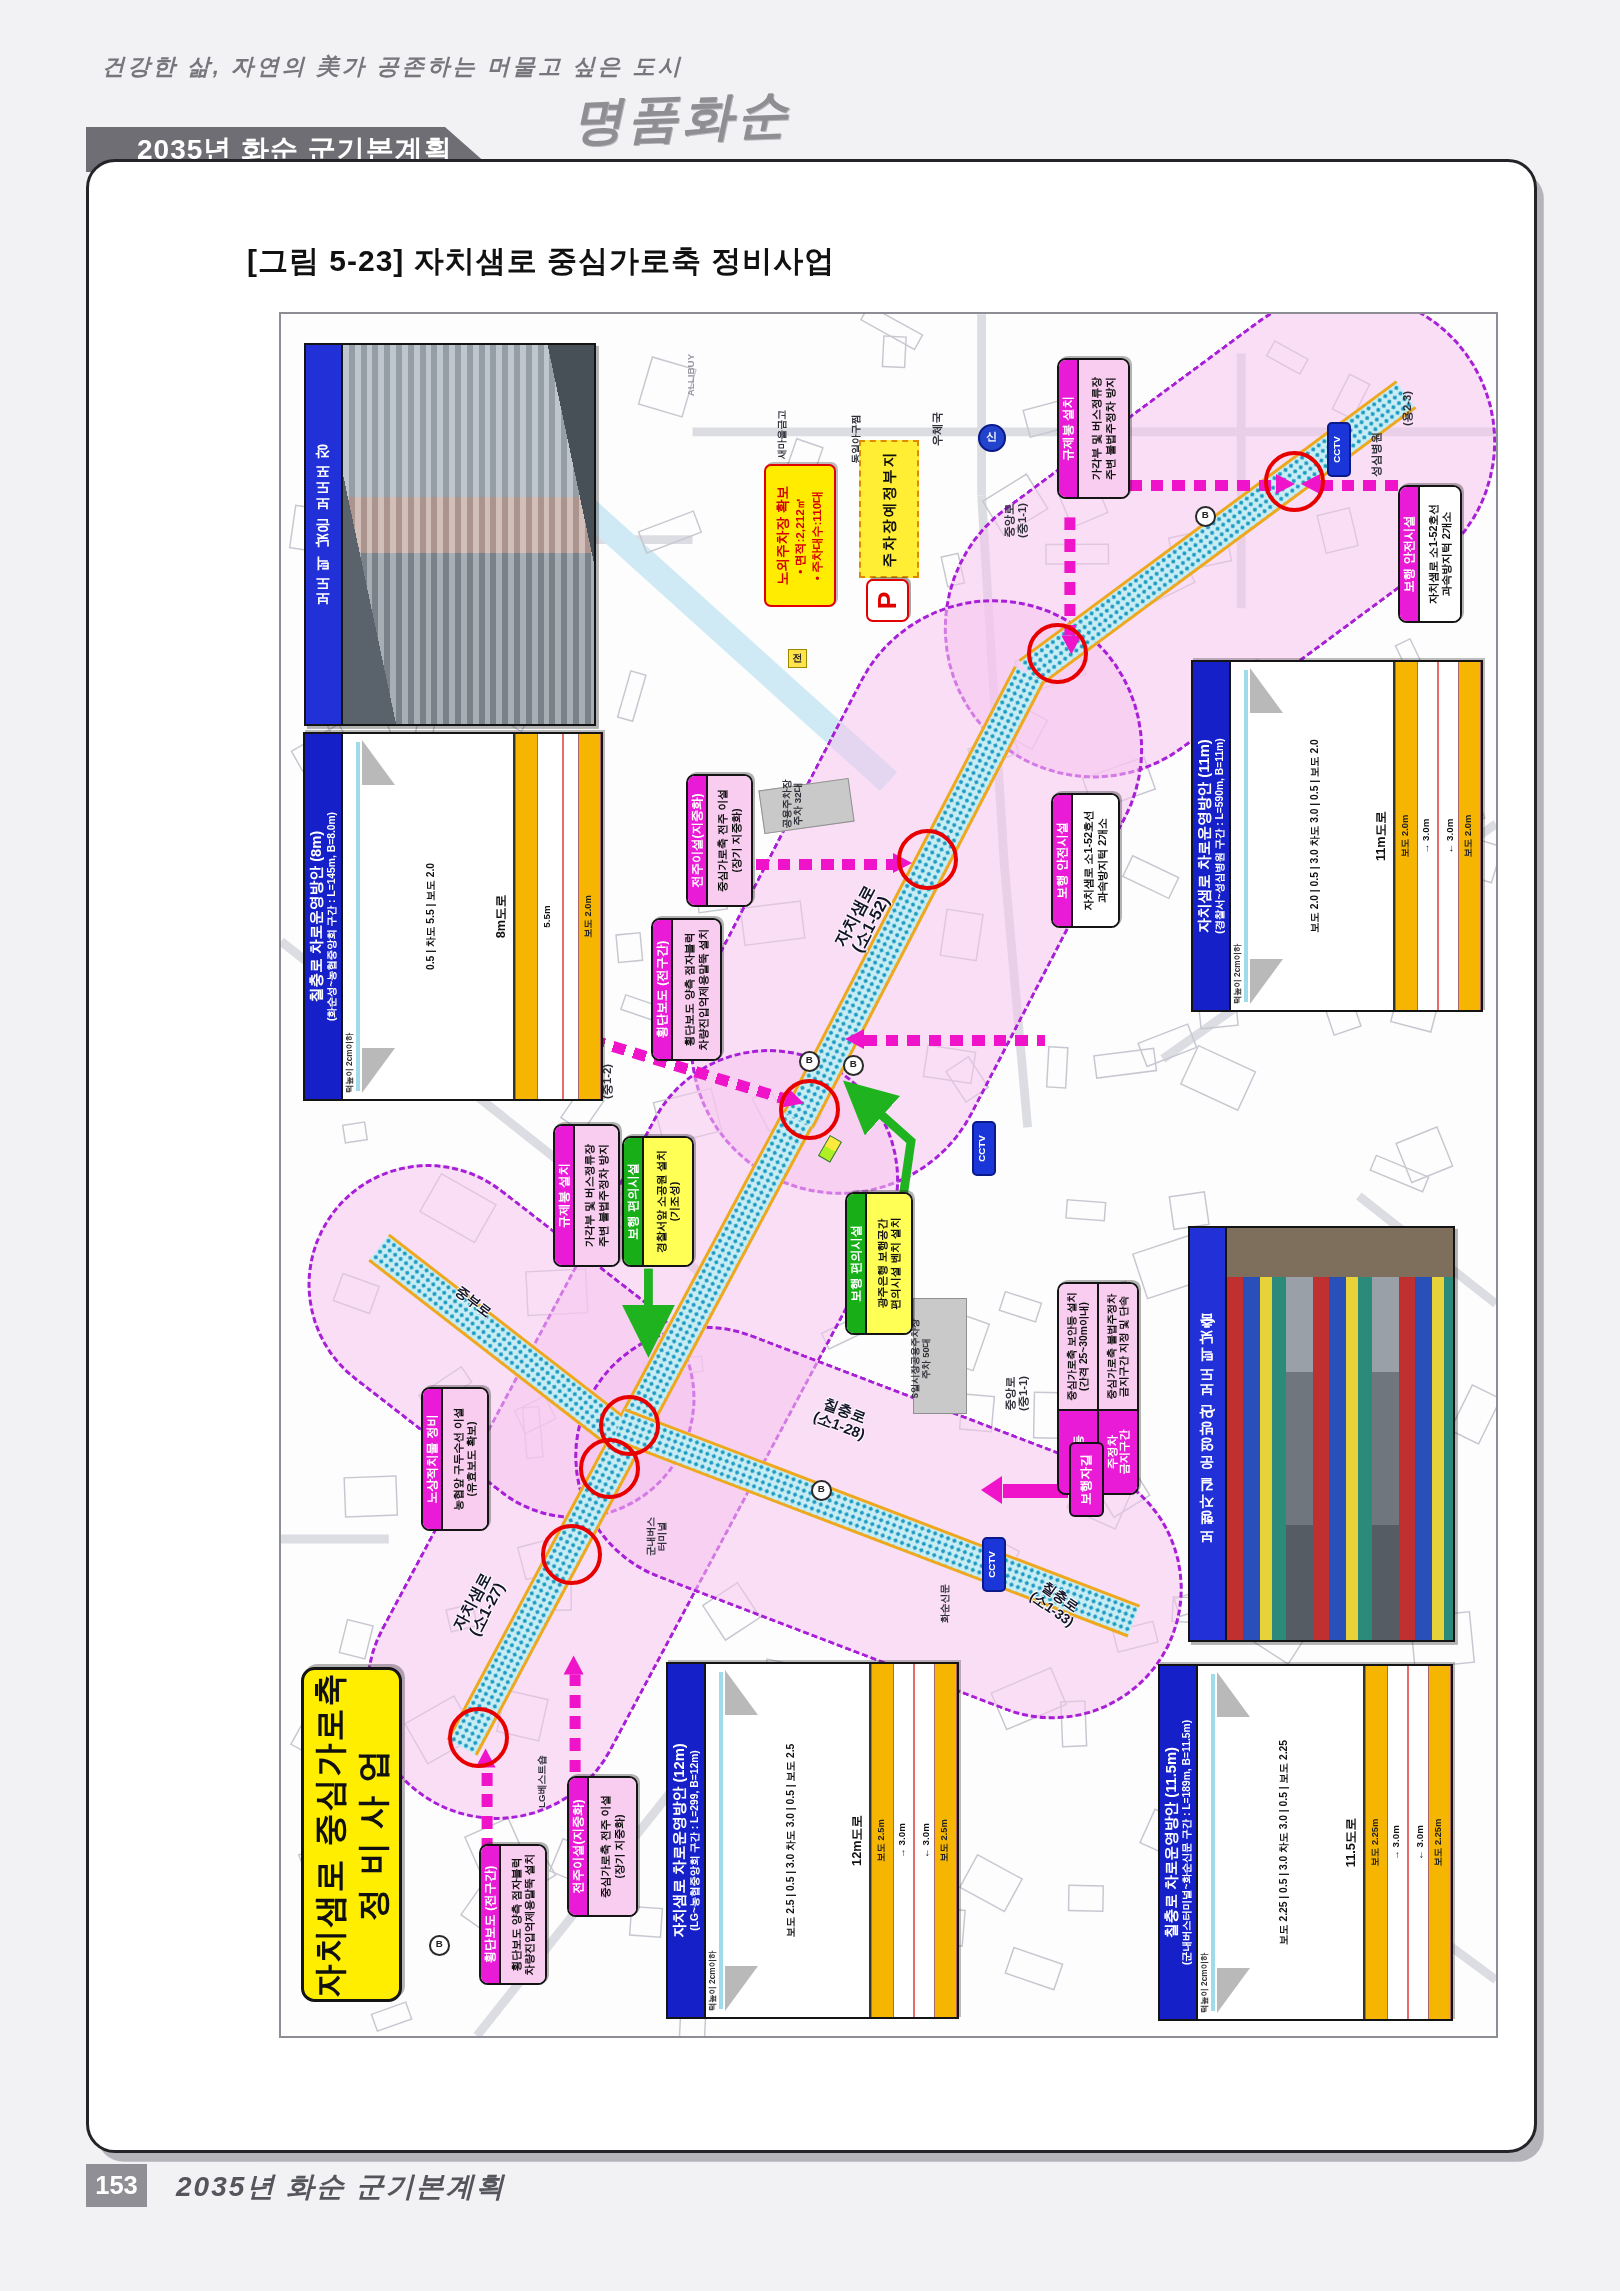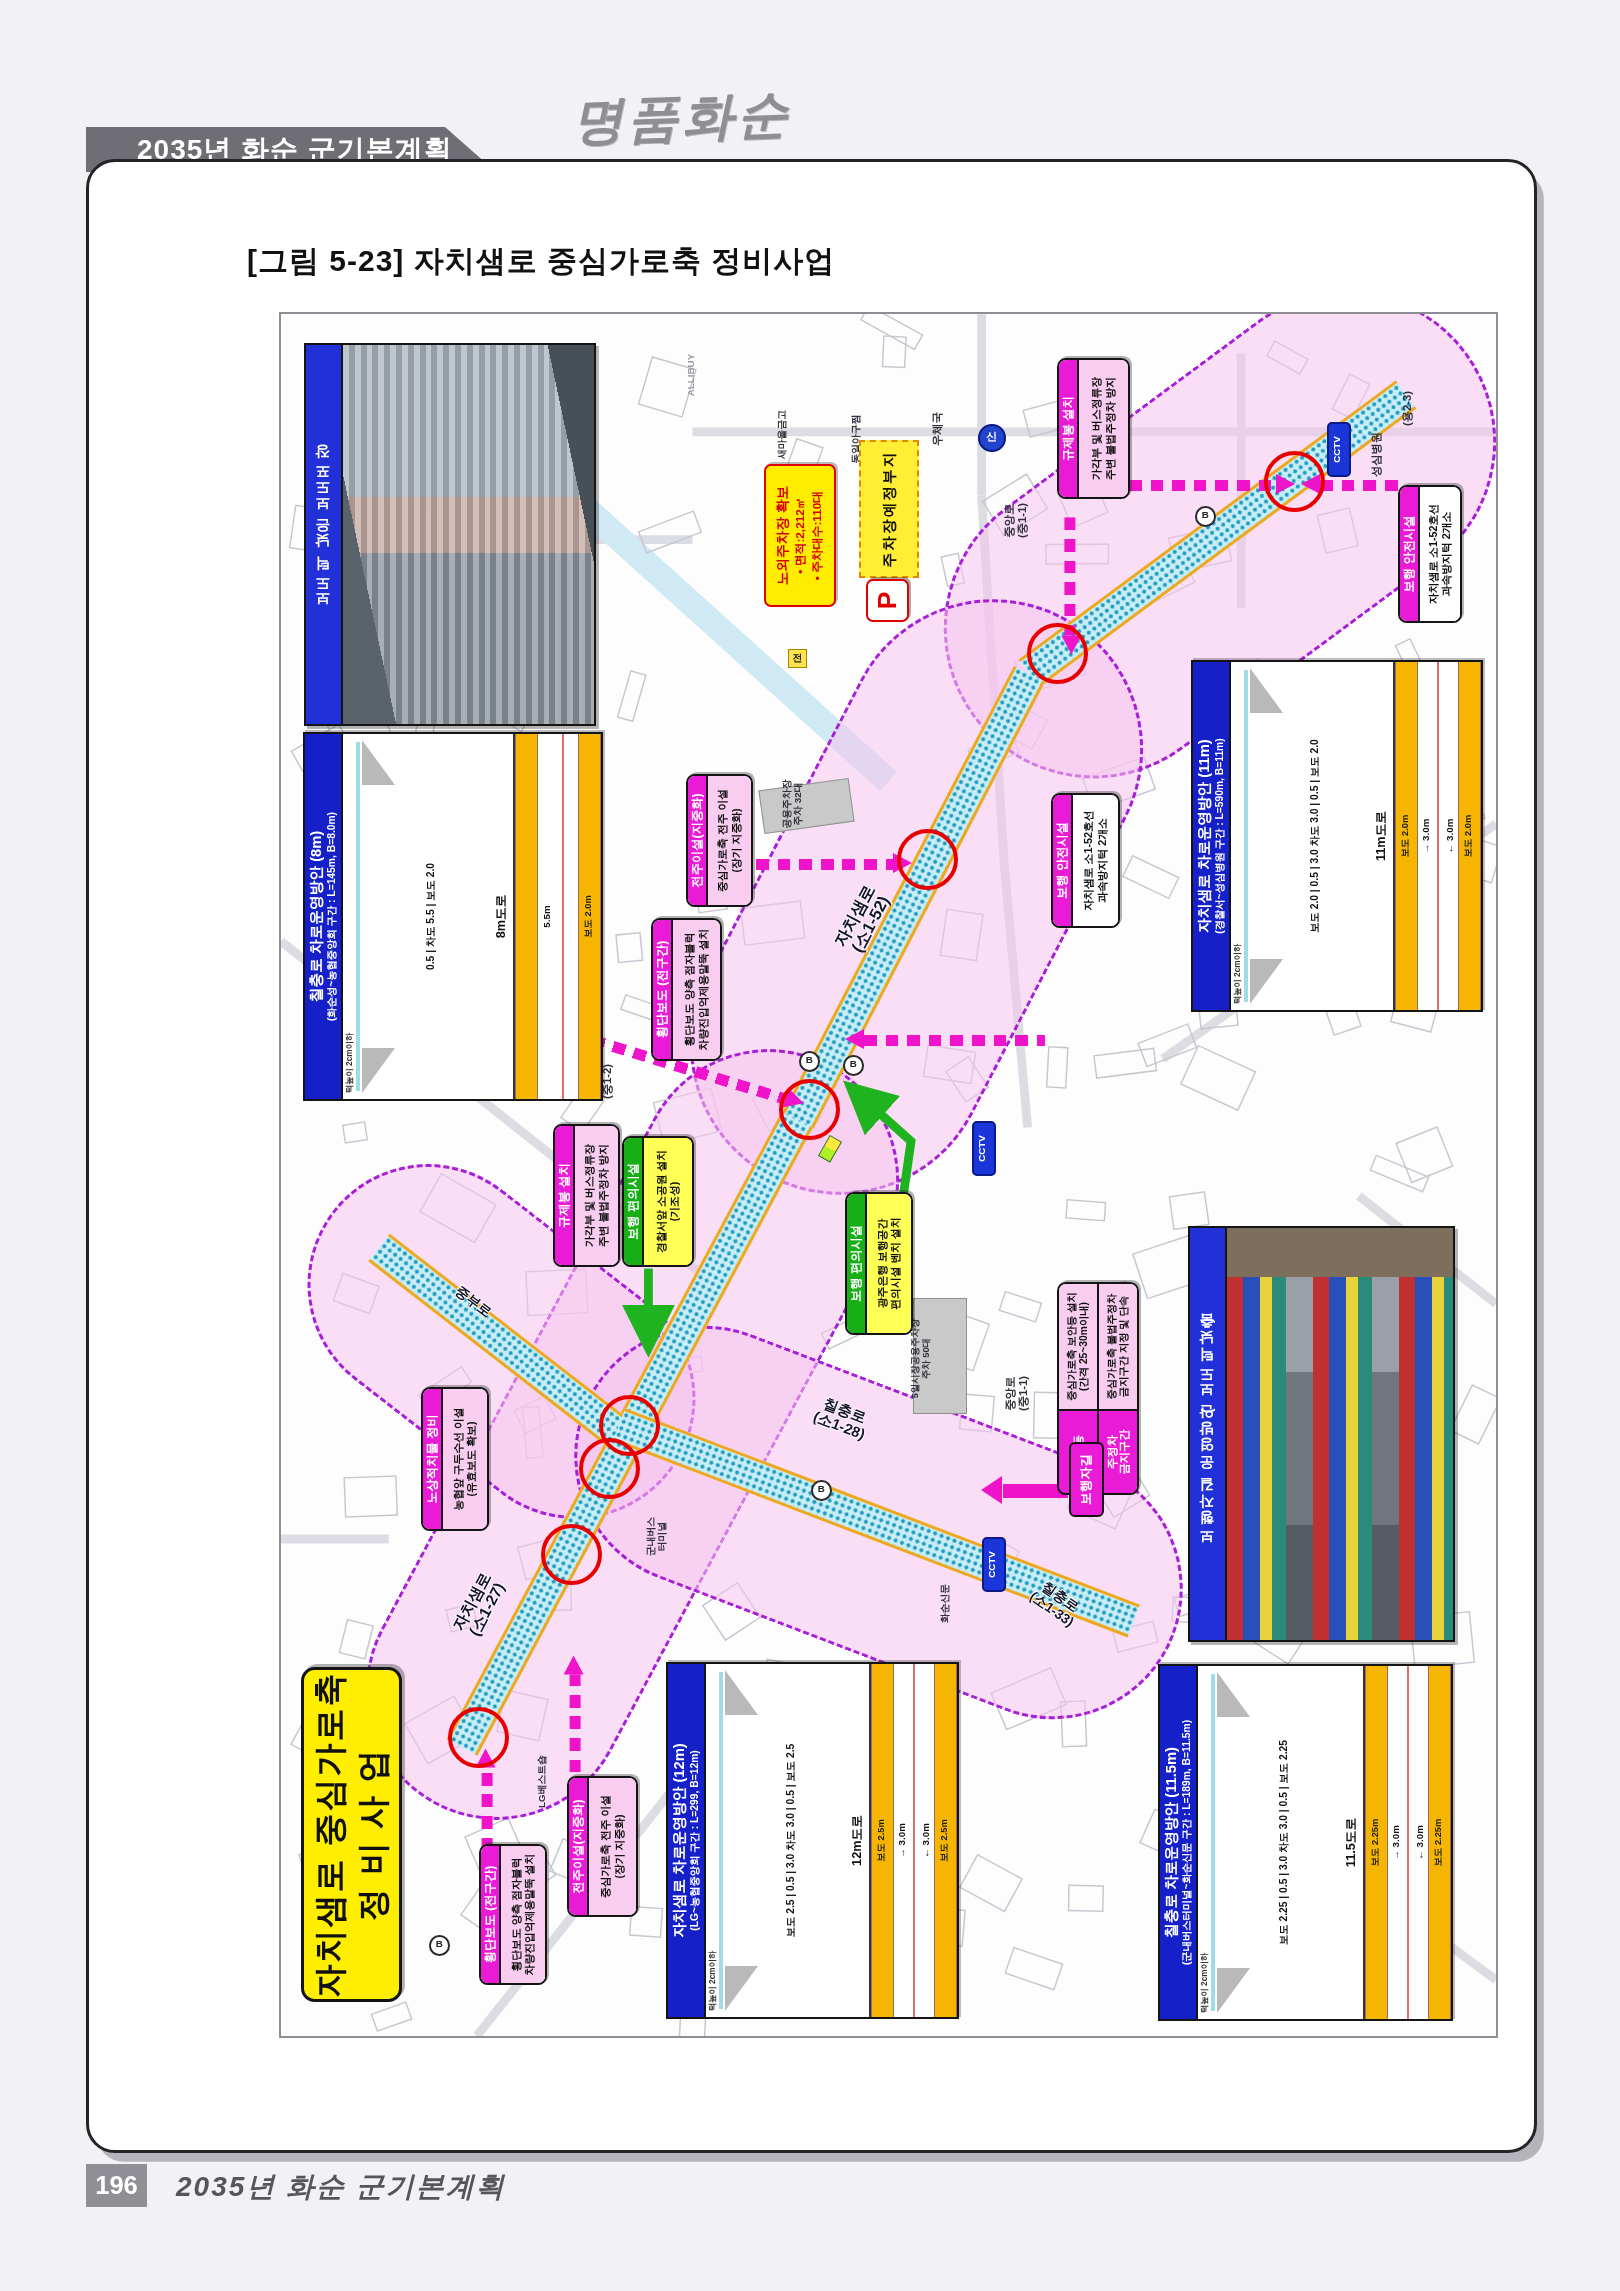--- a/index.html
+++ b/index.html
@@ -82,20 +82,21 @@
   .mini-bench{position:absolute;width:21.6px;height:11.8px;background:linear-gradient(90deg,#aef024 0 50%,#ffe93c 50%);border:1px solid #2a7a12;transform:rotate(-60deg);}
   
   #pagenum{left:86px;top:2164px;width:61px;height:43px;background:#8f8f95;color:#fff;font-size:25.5px;font-weight:bold;display:flex;align-items:center;justify-content:center;}
   #ftitle{left:176px;top:2168px;font-size:28px;font-weight:bold;font-style:italic;color:#55555c;letter-spacing:2px;}
 </style>
 </head>
 <body>
 
 <div id="page">
 
+  <div class="abs" id="slogan">건강한 삶, 자연의 美가 공존하는 머물고 싶은 도시</div>
   <div class="abs" id="banner">
     <span>2035년 화순 군기본계획</span>
   </div>
   <div class="abs" id="logo">명품화순</div>
 
   <div class="abs" id="frame"></div>
   <div class="abs" id="caption">[그림 5-23] 자치샘로 중심가로축 정비사업</div>
 
   <div class="abs" id="map">
 
@@ -523,16 +524,16 @@
           <div class="lane">→  3.0m</div>
           <div class="midline"></div>
           <div class="lane">←  3.0m</div>
         </div>
         <div class="walk">보도 2.25m</div>
       </div>
     </div>
 
   </div>
 
-  <div class="abs" id="pagenum">196</div>
+  <div class="abs" id="pagenum">153</div>
   <div class="abs" id="ftitle">2035년 화순 군기본계획</div>
 </div>
 
 
 </body></html>

